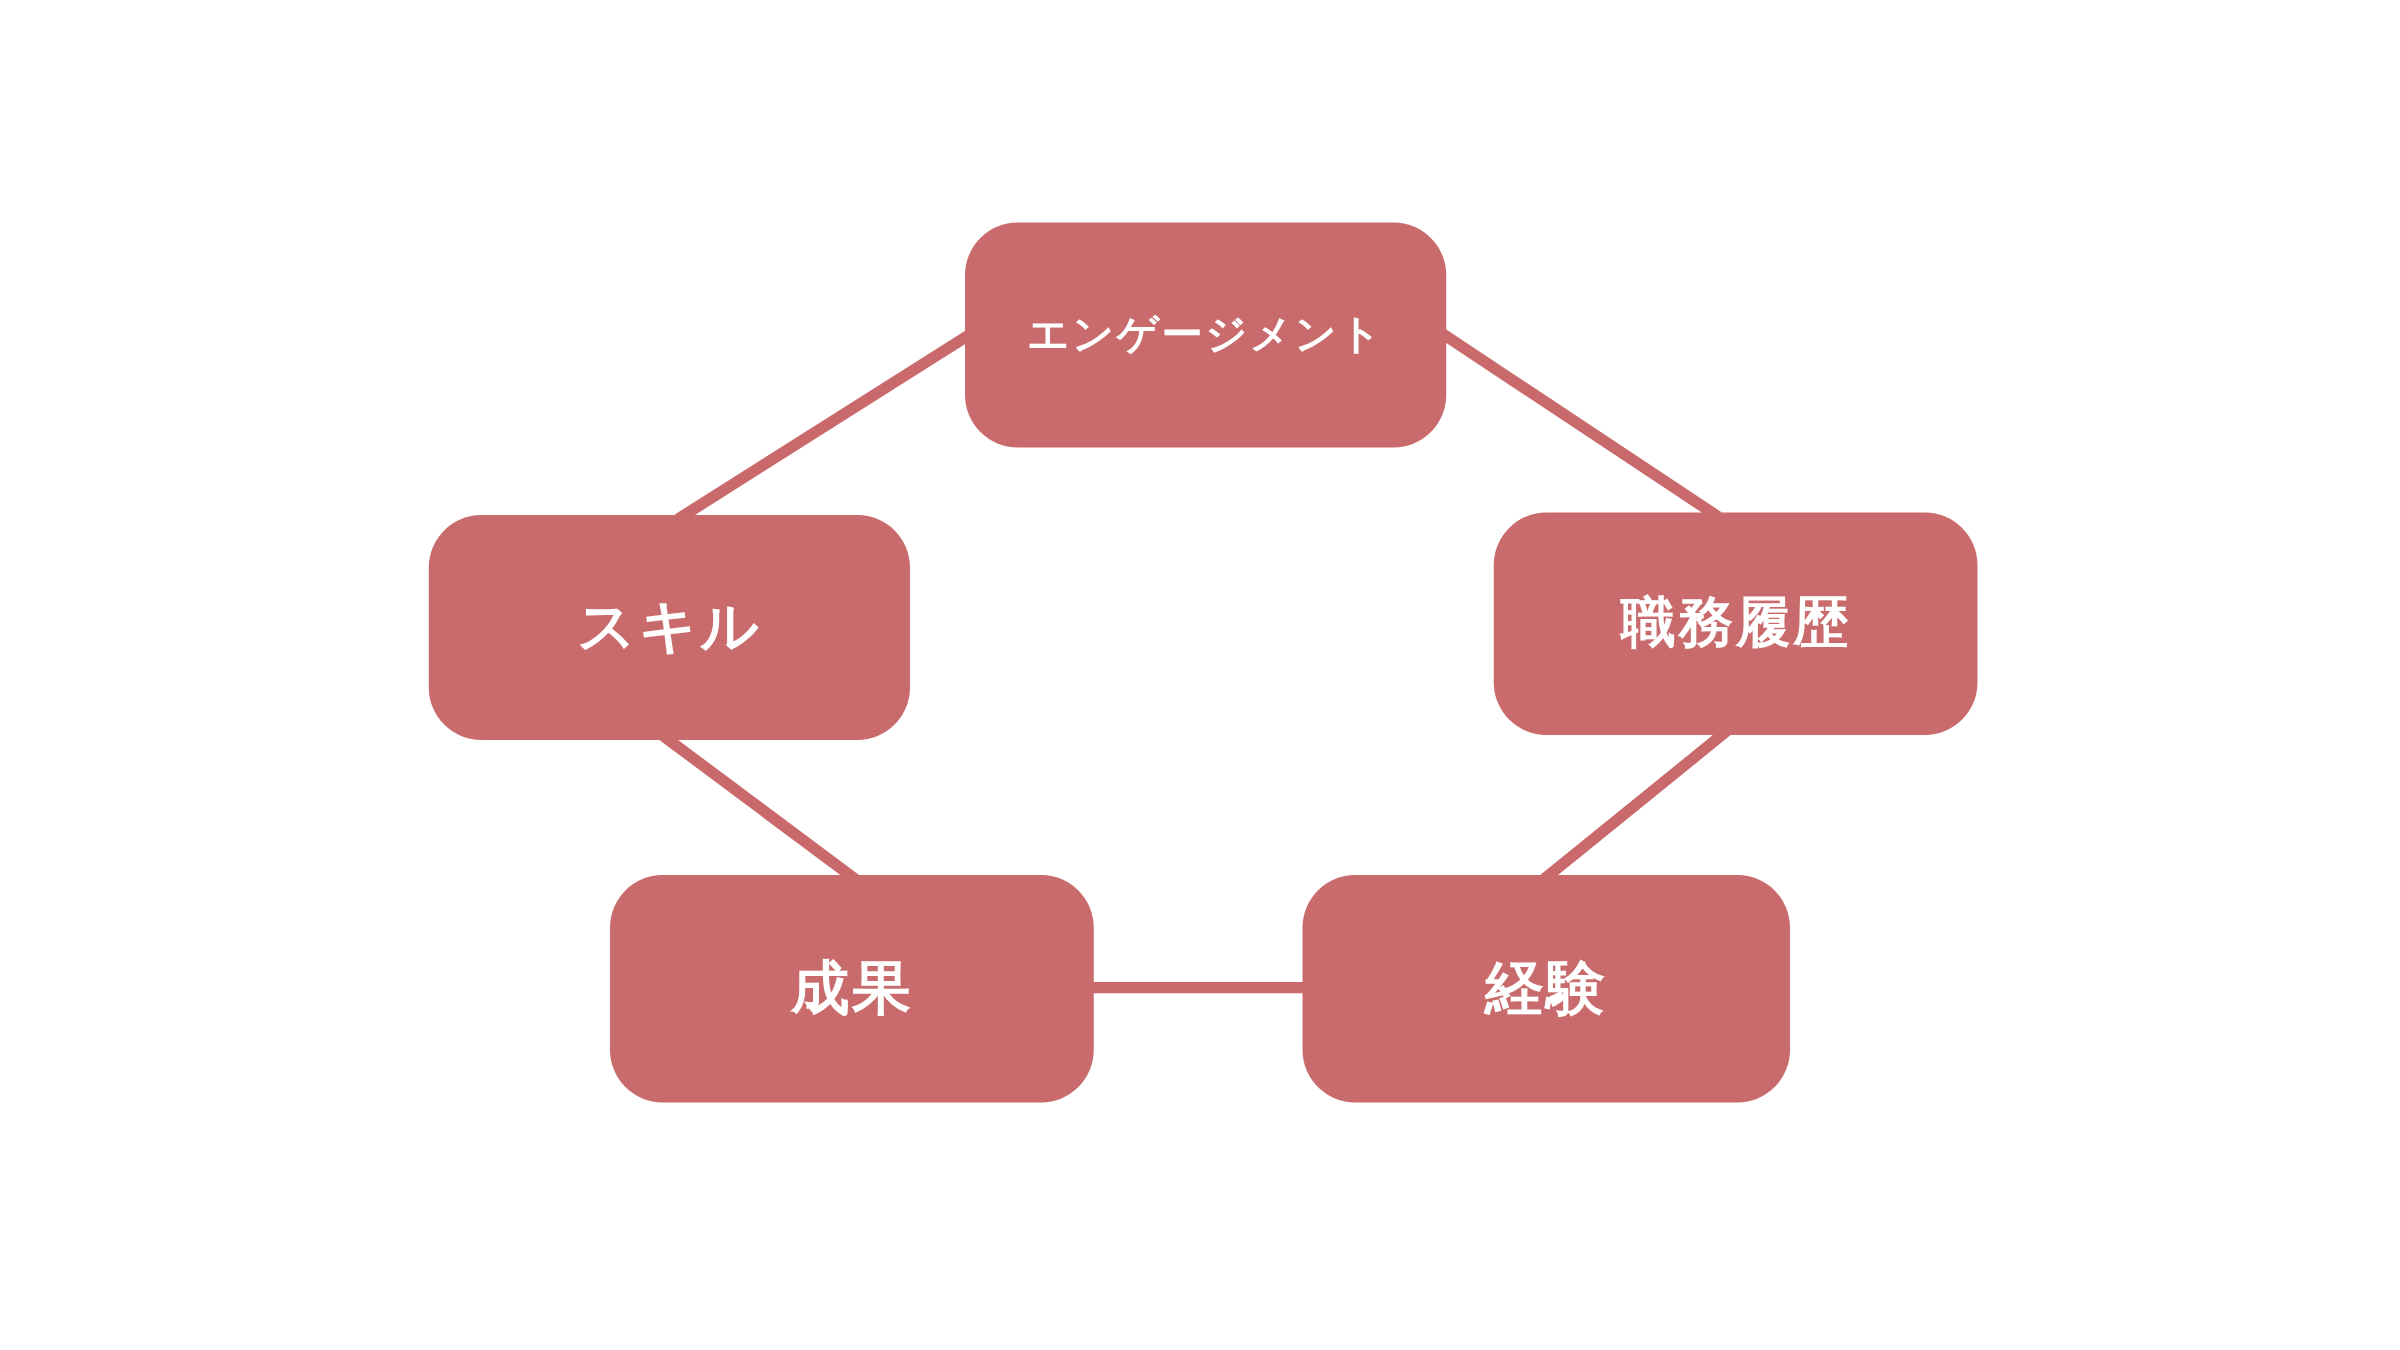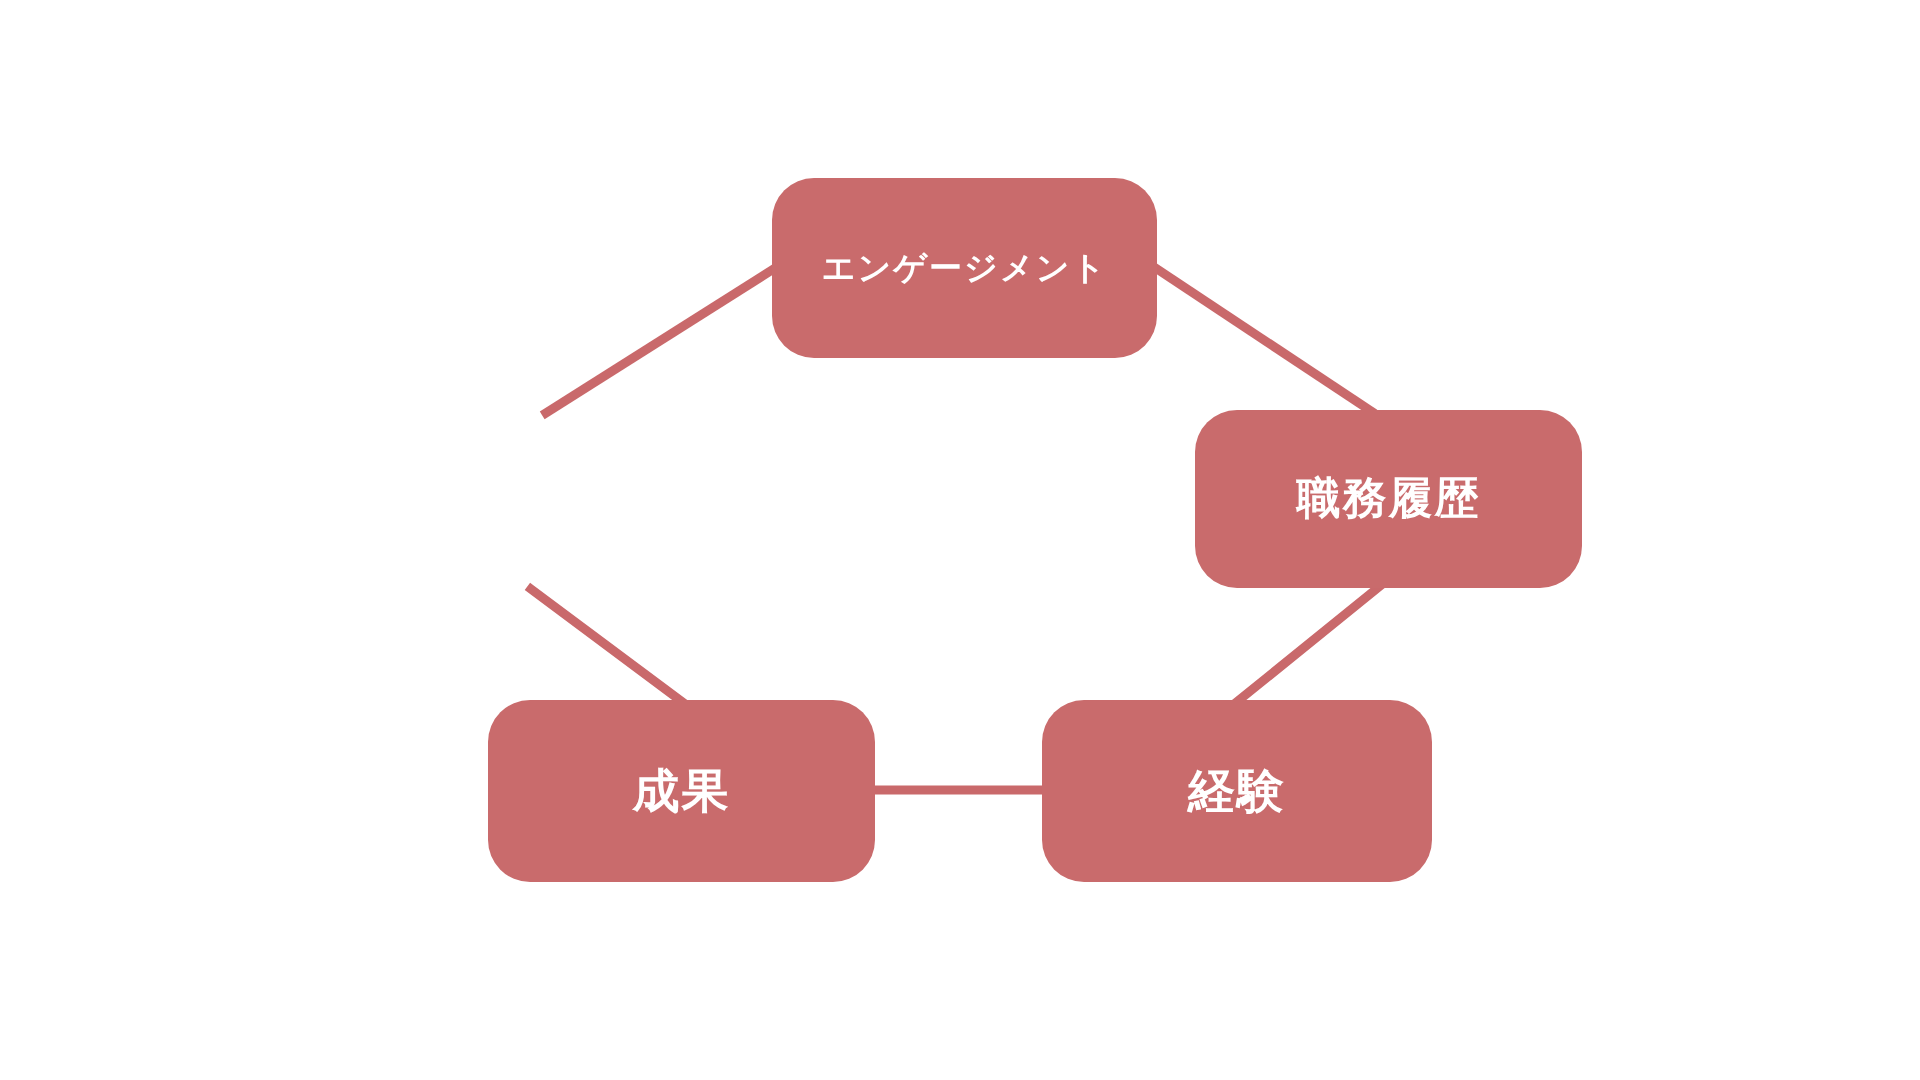--- a/index.html
+++ b/index.html
@@ -66,14 +66,17 @@
   </div>
 
   <div class="node node-results">
     <span>成果</span>
   </div>
 
   <div class="node node-experience">
     <span>経験</span>
   </div>
 
+  <div class="node node-skill">
+    <span>スキル</span>
+  </div>
 
 </div>
 
 </body></html>

